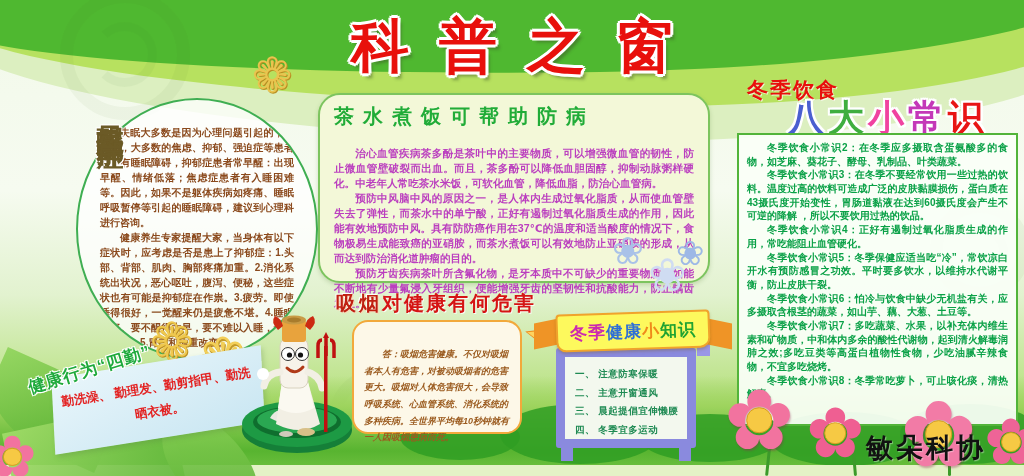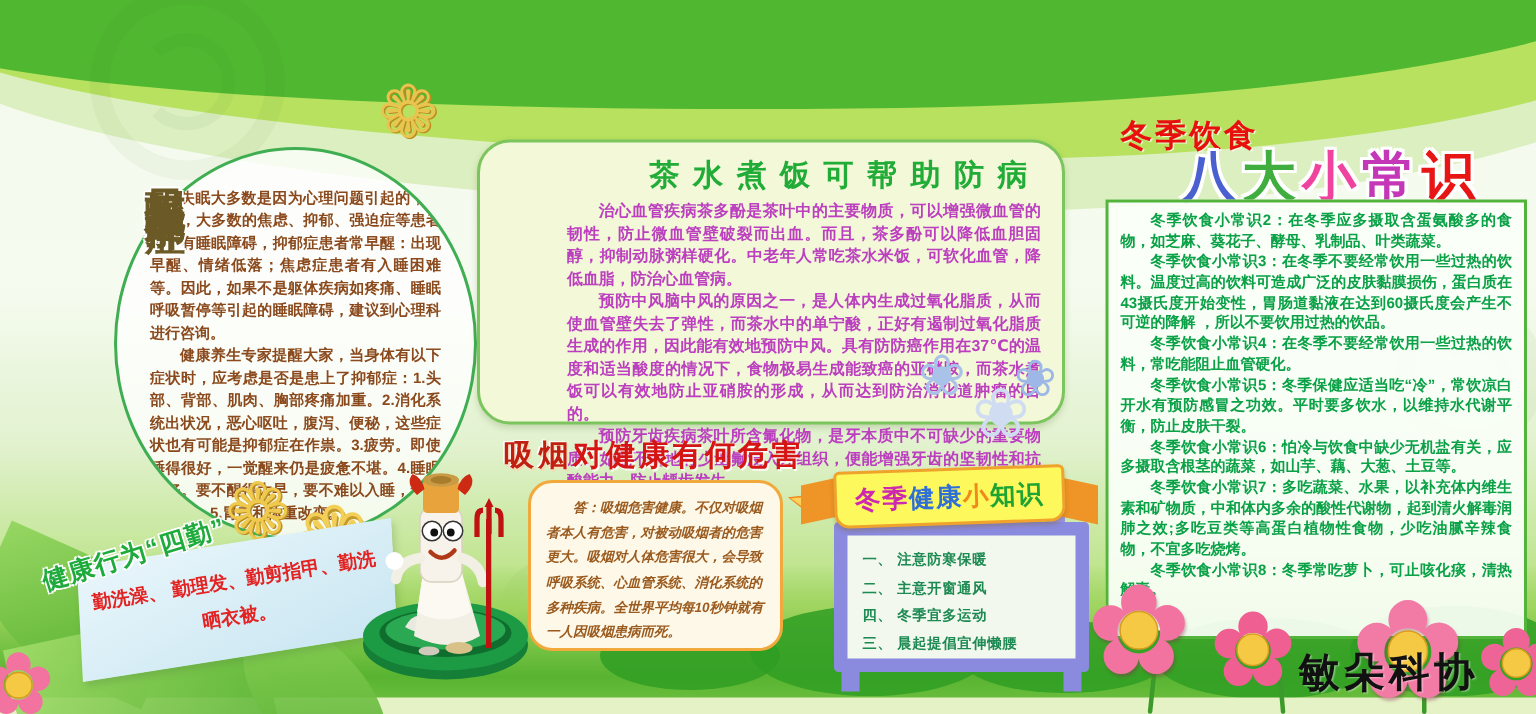--- a/index.html
+++ b/index.html
@@ -47,46 +47,46 @@
   .hygiene-card { position:absolute; left:52px; top:362px; width:212px; height:76px;
     background:linear-gradient(160deg,#e9f6fb,#c9e6f2); transform:rotate(-9deg) skewX(-6deg);
     box-shadow:2px 3px 5px rgba(80,120,60,.25); display:flex; align-items:center; justify-content:center; z-index:4; }
   .hygiene-card span { transform:skewX(6deg); display:block; font-size:12.5px; font-weight:bold; color:#e32222;
     line-height:1.9; text-align:center; padding:0 10px; }
 
   
   .tea-box { position:absolute; left:318px; top:93px; width:392px; height:190px;
     background:#f3f8d8; border:2px solid #7cc45e; border-radius:22px; padding:8px 14px 6px;
     box-shadow:0 2px 4px rgba(90,130,60,.25); }
-  .tea-title { text-align:right; font-size:20px; font-weight:bold; color:#21ac38; letter-spacing:9px; margin-bottom:4px; }
-  .tea-box p { font-size:10.6px; line-height:1.42; color:#bb3fbf; font-weight:bold; text-indent:2em; text-align:justify;margin-left:44px; }
+  .tea-title { text-align:left; font-size:20px; font-weight:bold; color:#21ac38; letter-spacing:9px; margin-bottom:16px; }
+  .tea-box p { font-size:10.6px; line-height:1.42; color:#bb3fbf; font-weight:bold; text-indent:2em; text-align:justify; }
 
   
   .smoking-title { position:absolute; left:336px; top:290px; font-size:20px; font-weight:bold; color:#d51414;
     letter-spacing:2px; text-shadow:1px 1px 0 rgba(255,255,255,.8); }
   .smoking-title .fancy { color:#c02010; text-shadow:0 0 1px #fff,1px 1px 0 #f6d9b0,-1px -1px 0 #fff; letter-spacing:3px;margin-top:38px; }
   .smoking-box { position:absolute; left:352px; top:320px; width:170px; height:114px;
-    background:#fdf8e8; border:2px solid #f2a93b; border-radius:16px; padding:8px 10px; }
+    background:#fdf8e8; border:2px solid #f2a93b; border-radius:16px; padding:24px 10px; }
   .smoking-box p { font-size:9px; line-height:1.85; color:#9b5b1f; font-weight:bold; font-style:italic; text-indent:2em; }
   .orange-arrow { position:absolute; left:525px; top:325px; width:0; height:0;
     border-top:10px solid transparent; border-bottom:8px solid transparent; border-right:22px solid #f08c1e;
     transform:rotate(18deg); }
   .orange-arrow::after { content:""; position:absolute; left:2px; top:-5px; width:0; height:0;
     border-top:5px solid transparent; border-bottom:4px solid transparent; border-right:12px solid #ffd25e; }
 
   
   .banner { position:absolute; left:540px; top:312px; width:186px; height:42px; z-index:5; }
   .banner .tail { position:absolute; top:8px; width:34px; height:26px; background:#ef9426; }
   .banner .tail.l { left:-6px; transform:skewY(-12deg); }
   .banner .tail.r { right:-6px; transform:skewY(12deg); }
   .banner .face { position:absolute; left:16px; top:0; width:154px; height:38px; background:#fdf95d;
     border:2px solid #f0a32c; border-radius:4px 4px 10px 10px; transform:rotate(-2deg);
     display:flex; align-items:center; justify-content:center; box-shadow:0 2px 3px rgba(120,90,20,.3); }
   .banner .face span { font-size:17px; font-weight:bold; letter-spacing:1px; }
-  .board { position:absolute; left:556px; top:348px; width:170px; height:100px; z-index:4;
+  .board { position:absolute; left:556px; top:348px; width:140px; height:100px; z-index:4;
     background:#f3f8ee; border:9px solid #8a8ade; border-radius:3px; padding:8px 6px 4px 10px; }
   .board::before,.board::after { content:""; position:absolute; bottom:-22px; width:12px; height:20px; background:#8a8ade; }
   .board::before { left:-4px; } .board::after { right:-4px; }
   .board-post-l,.board-post-r { position:absolute; top:340px; width:13px; height:16px; background:#9a96e6; z-index:3; }
   .board div.tip { font-size:9.5px; font-weight:bold; color:#1e8a53; line-height:1.95; letter-spacing:.5px; }
 
   
   .diet-small-title { position:absolute; left:747px; top:76px; font-size:21px; font-weight:bold; color:#e8100c;
     letter-spacing:2px; text-shadow:1px 1px 0 rgba(255,255,255,.7); }
   .diet-big-title { position:absolute; left:788px; top:94px; font-size:36px; font-weight:bold; letter-spacing:4px; }
@@ -127,20 +127,21 @@
   <div class="wm" style="left:330px;top:370px;width:90px;height:90px;"></div>
 
   <div class="ground"></div>
   <div class="bush" style="left:400px;bottom:16px;width:120px;height:46px;"></div>
   <div class="bush" style="left:500px;bottom:12px;width:160px;height:60px;"></div>
   <div class="bush" style="left:640px;bottom:14px;width:140px;height:48px;"></div>
   <div class="bush" style="left:770px;bottom:10px;width:150px;height:54px;"></div>
   <div class="bush" style="left:900px;bottom:12px;width:140px;height:60px;"></div>
   <div class="ground-strip"></div>
 
+  <div class="poster-title">科普之窗</div>
 
   <div class="vertical-title">早醒也可能是抑郁症</div>
   <div class="left-oval">
     <p>失眠大多数是因为心理问题引起的，反过来，大多数的焦虑、抑郁、强迫症等患者也伴有睡眠障碍，抑郁症患者常早醒：出现早醒、情绪低落；焦虑症患者有入睡困难等。因此，如果不是躯体疾病如疼痛、睡眠呼吸暂停等引起的睡眠障碍，建议到心理科进行咨询。</p>
     <p>健康养生专家提醒大家，当身体有以下症状时，应考虑是否是患上了抑郁症：1.头部、背部、肌肉、胸部疼痛加重。2.消化系统出状况，恶心呕吐，腹泻、便秘，这些症状也有可能是抑郁症在作祟。3.疲劳。即使睡得很好，一觉醒来仍是疲惫不堪。4.睡眠不好。要不醒得太早，要不难以入睡，还有的嗜睡。5.胃口和体重改变。</p>
   </div>
 
   <div class="hygiene-card">
     <span>勤洗澡、 勤理发、勤剪指甲、勤洗晒衣被。</span>
   </div>
@@ -196,32 +197,32 @@
     <div class="face">
       <span><span class="bchar" style="color: rgb(204, 41, 176);">冬</span><span class="bchar" style="color: rgb(204, 41, 176);">季</span><span class="bchar" style="color: rgb(47, 111, 214);">健</span><span class="bchar" style="color: rgb(47, 111, 214);">康</span><span class="bchar" style="color: rgb(239, 138, 26);">小</span><span class="bchar" style="color: rgb(31, 163, 50);">知</span><span class="bchar" style="color: rgb(31, 163, 50);">识</span></span>
     </div>
   </div>
   <div class="board-post-l" style="left:560px;"></div>
   <div class="board-post-r" style="left:697px;"></div>
   <div class="board">
     <div>
         <div class="tip">一、 注意防寒保暖</div>
         <div class="tip">二、 主意开窗通风</div>
+        <div class="tip">三、 晨起提倡宜伸懒腰</div>
         <div class="tip">四、 冬季宜多运动</div>
-        <div class="tip">三、 晨起提倡宜伸懒腰</div>
       </div>
   </div>
 
   <div class="diet-small-title">冬季饮食</div>
   <div class="diet-big-title"><span class="bchar" style="color: rgb(74, 95, 208);">八</span><span class="bchar" style="color: rgb(63, 174, 63);">大</span><span class="bchar" style="color: rgb(240, 67, 160);">小</span><span class="bchar" style="color: rgb(196, 56, 184);">常</span><span class="bchar" style="color: rgb(232, 21, 21);">识</span></div>
   <div class="diet-panel">
     <div>
         <p class="dietp">冬季饮食小常识2：在冬季应多摄取含蛋氨酸多的食物，如芝麻、葵花子、酵母、乳制品、叶类蔬菜。</p>
         <p class="dietp">冬季饮食小常识3：在冬季不要经常饮用一些过热的饮料。温度过高的饮料可造成广泛的皮肤黏膜损伤，蛋白质在43摄氏度开始变性，胃肠道黏液在达到60摄氏度会产生不可逆的降解 ，所以不要饮用过热的饮品。</p>
-        <p class="dietp">冬季饮食小常识4：在冬季不要经常饮用一些过热的饮料，常吃能阻止血管硬化。</p>
+        <p class="dietp">冬季饮食小常识4：正好有遏制过氧化脂质生成的作用，常吃能阻止血管硬化。</p>
         <p class="dietp">冬季饮食小常识5：冬季保健应适当吃“冷”，常饮凉白开水有预防感冒之功效。平时要多饮水，以维持水代谢平衡，防止皮肤干裂。</p>
         <p class="dietp">冬季饮食小常识6：怕冷与饮食中缺少无机盐有关，应多摄取含根茎的蔬菜，如山芋、藕、大葱、土豆等。</p>
         <p class="dietp">冬季饮食小常识7：多吃蔬菜、水果，以补充体内维生素和矿物质，中和体内多余的酸性代谢物，起到清火解毒润肺之效;多吃豆类等高蛋白植物性食物，少吃油腻辛辣食物，不宜多吃烧烤。</p>
         <p class="dietp">冬季饮食小常识8：冬季常吃萝卜，可止咳化痰，清热解毒。</p>
       </div>
   </div>
 
   <div class="publisher">敏朵科协</div>
 
   <div class="leaf" style="left:-14px;top:370px;width:130px;height:80px;transform:rotate(24deg);"></div>

